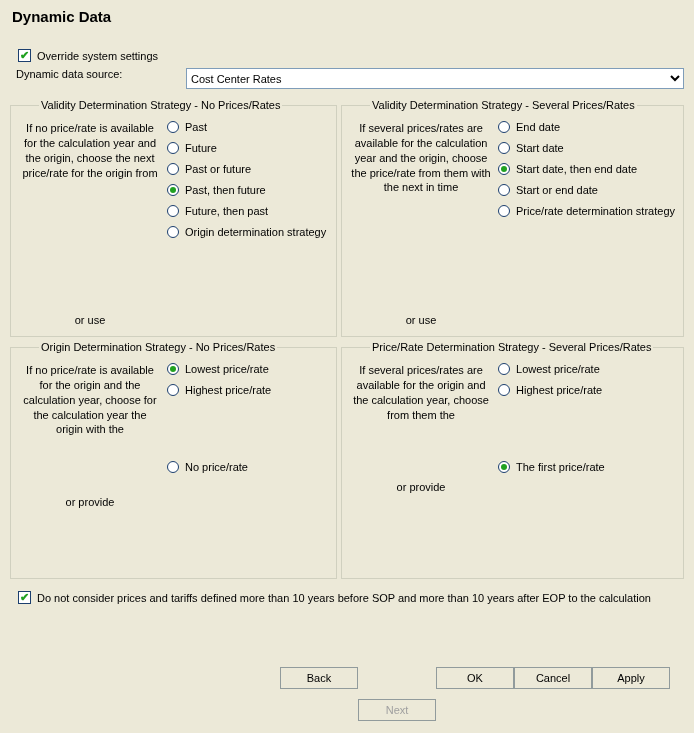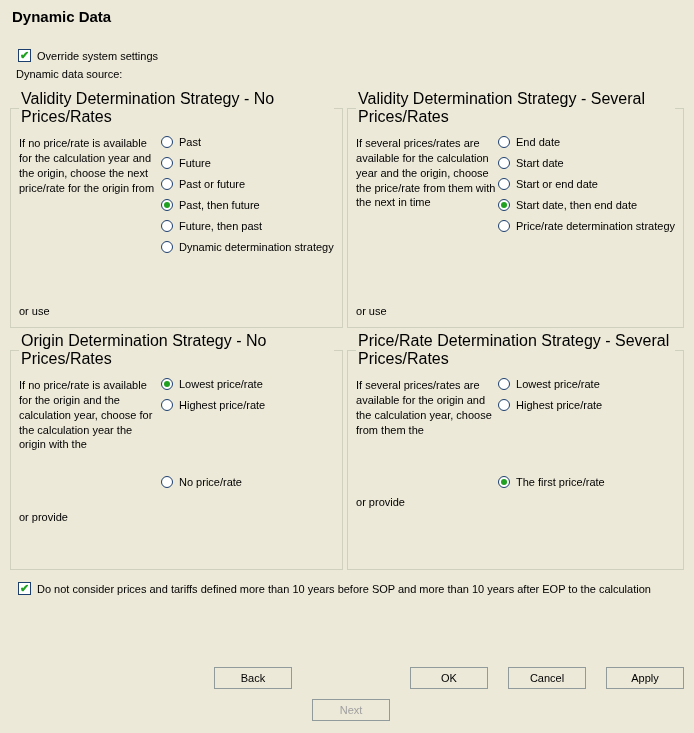--- a/index.html
+++ b/index.html
@@ -76,27 +76,29 @@
     gap: 4px;
     margin-top: 2px;
   }
   fieldset {
     border: 1px solid #d0d0bf;
     margin: 0;
     padding: 10px 8px 8px 8px;
     position: relative;
   }
   legend {
-    font-size: 16px;
+    font-size: 11px;
     padding: 0 2px;
-    margin-left: 0;
+    margin-left: 20px;
   }
   .fs-body {
     display: flex;
+    gap: 6px;
     height: 100%;
+    text-align: center;
   }
   .left-text {
     width: 142px;
     line-height: 1.35;
     display: flex; flex-direction: column;
   }
   .left-text .oruse {
     margin-top: auto;
     padding-bottom: 0;
     margin-bottom: 0;
@@ -119,22 +121,22 @@
   }
 
   .footnote-row {
     display: flex; align-items: center;
     margin-top: 12px;
     padding-left: 8px;
   }
 
   .button-bar {
     position: absolute;
-    bottom: 12px; right: 10px;
-    display: flex; gap: 20px; justify-content: flex-end;
+    bottom: 12px; right: 24px;
+    display: flex; gap: 0; justify-content: flex-end;
   }
   button.btn {
     width: 78px; height: 22px;
     font: inherit;
     background: #ece9d8;
     border: 1px solid #919b9c;
     cursor: pointer;
   }
   button.btn:disabled {
     color: #a0a0a0;
@@ -150,20 +152,23 @@
 
   <div class="row" style="padding-left:8px">
     <span class="chk">
         <span class="tick">✔</span>
       </span>
     <span>Override system settings</span>
   </div>
 
   <div class="source-row">
     <span class="source-label">Dynamic data source:</span>
+    <select class="source">
+      <option>Cost Center Rates</option>
+    </select>
   </div>
 
   <div class="quad">
 
     <fieldset>
       <legend>Validity Determination Strategy - No Prices/Rates</legend>
       <div class="fs-body">
         <div class="left-text">
           <span>If no price/rate  is available for the calculation year and the origin, choose the next price/rate for the origin from</span>
           <span class="oruse">or use</span>
@@ -186,21 +191,21 @@
                 <span class="dot"></span>
               </span>
               <span>Past, then future</span>
             </div>
             <div class="opt">
               <span class="radio"></span>
               <span>Future, then past</span>
             </div>
             <div class="opt">
               <span class="radio"></span>
-              <span>Dynamic determination strategy</span>
+              <span>Origin determination strategy</span>
             </div>
           </div>
       </div>
     </fieldset>
 
     <fieldset>
       <legend>Validity Determination Strategy - Several Prices/Rates</legend>
       <div class="fs-body">
         <div class="left-text">
           <span>If several prices/rates are available for the calculation year and the origin, choose the price/rate from them with the next in time</span>
@@ -209,28 +214,28 @@
         <div class="opts" id="vds-sev-opts">
             <div class="opt">
               <span class="radio"></span>
               <span>End date</span>
             </div>
             <div class="opt">
               <span class="radio"></span>
               <span>Start date</span>
             </div>
             <div class="opt">
-              <span class="radio"></span>
-              <span>Start or end date</span>
-            </div>
-            <div class="opt">
               <span class="radio checked">
                 <span class="dot"></span>
               </span>
               <span>Start date, then end date</span>
+            </div>
+            <div class="opt">
+              <span class="radio"></span>
+              <span>Start or end date</span>
             </div>
             <div class="opt">
               <span class="radio"></span>
               <span>Price/rate determination strategy</span>
             </div>
           </div>
       </div>
     </fieldset>
 
     <fieldset>

